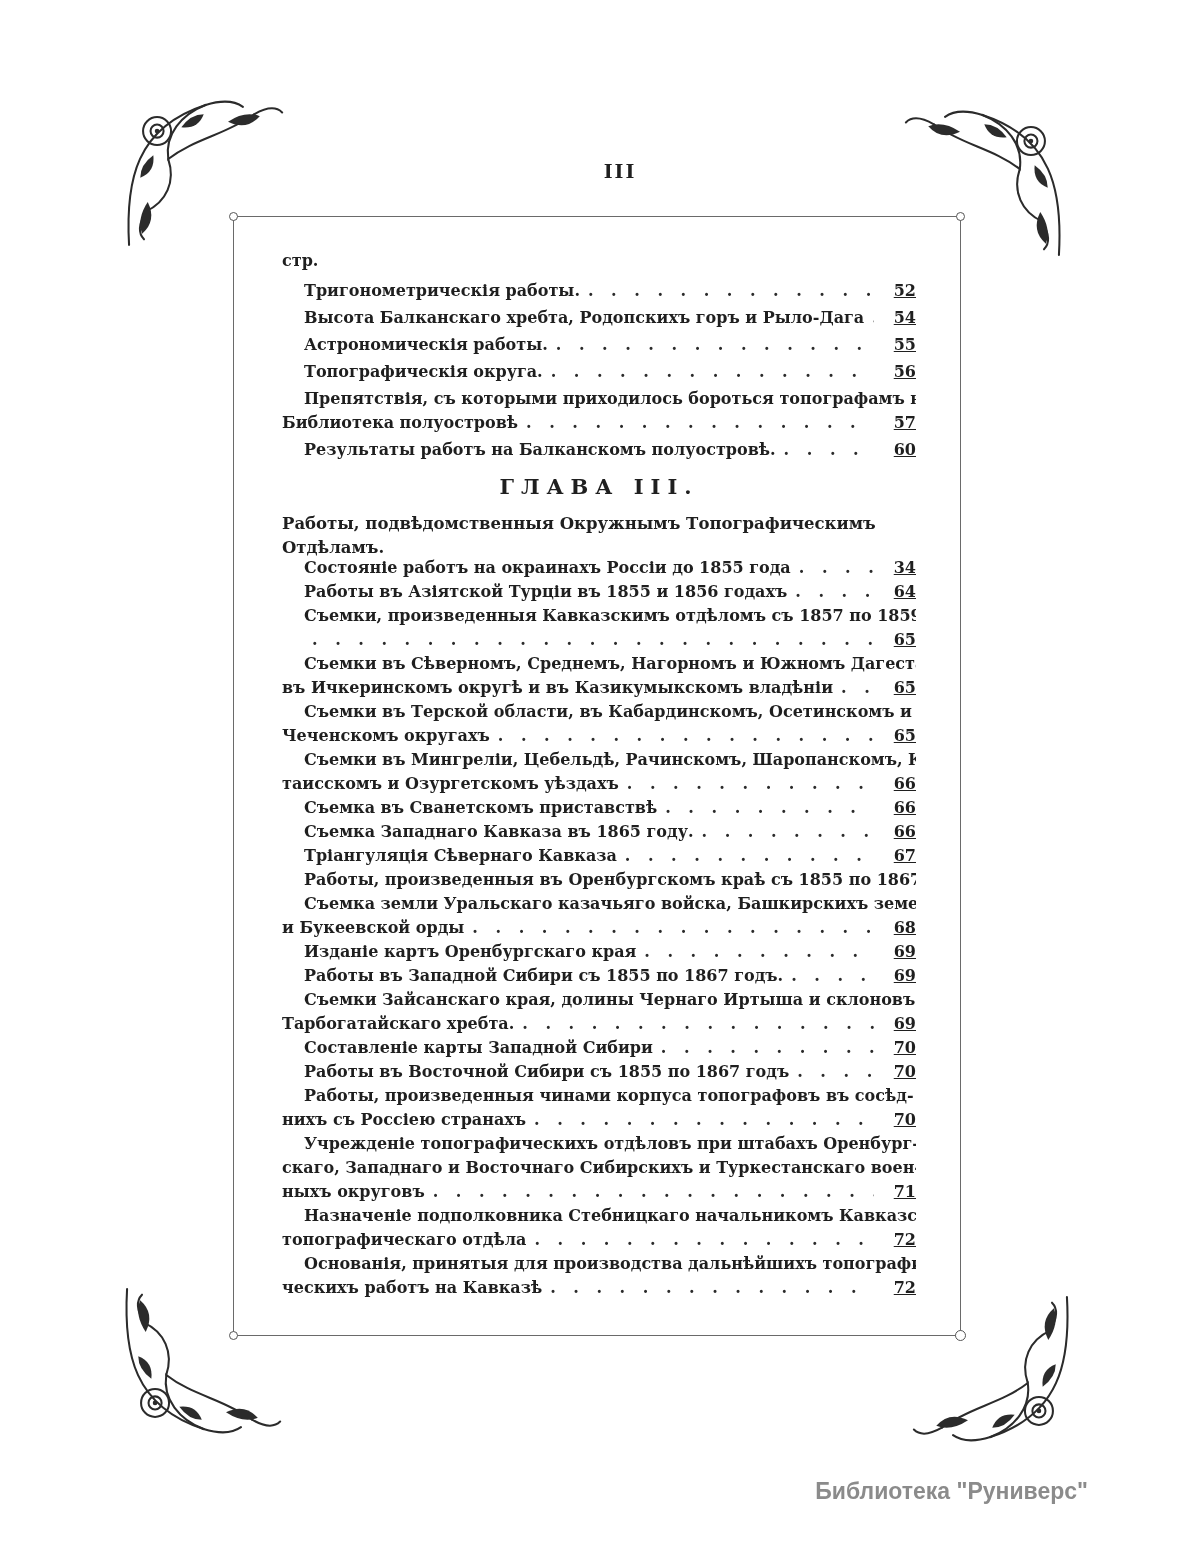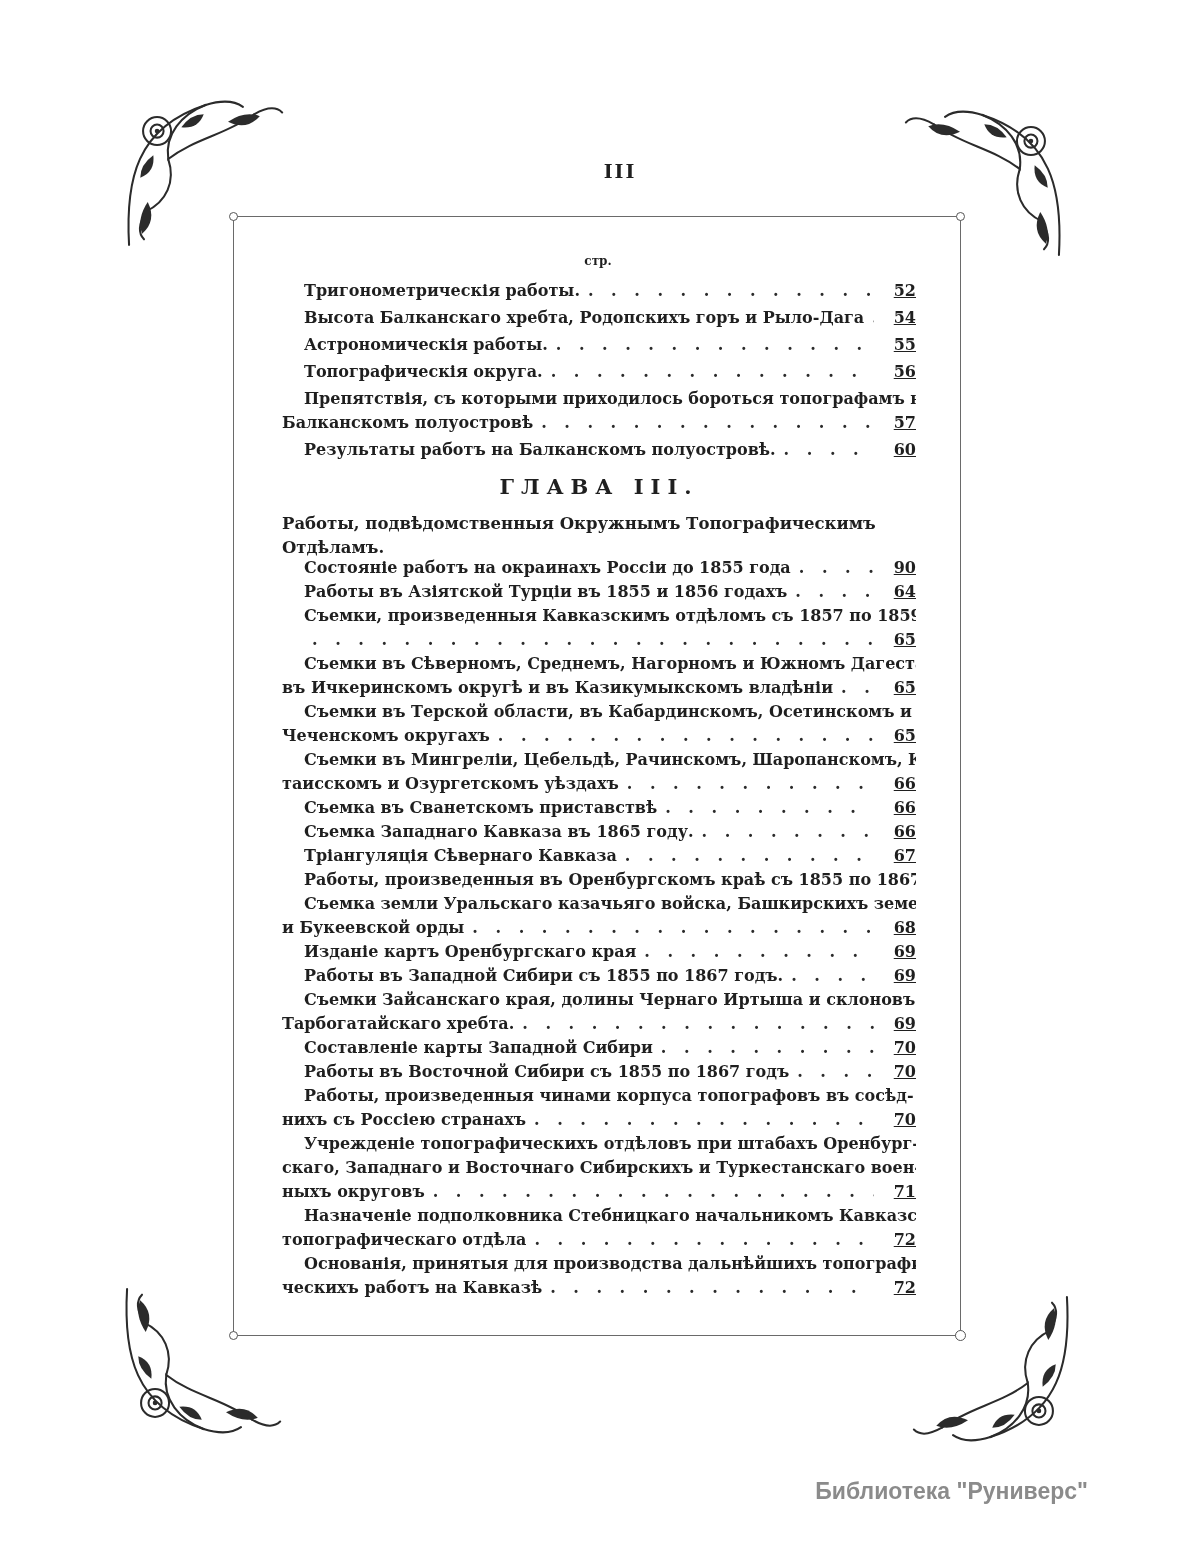--- a/index.html
+++ b/index.html
@@ -31,21 +31,21 @@
     position:absolute; width:7px; height:7px;
     border:1.3px solid #555; border-radius:50%;
     background:#fff;
   }
   .corner-dot.tl { left:-5px; top:-5px; }
   .corner-dot.tr { right:-5px; top:-5px; }
   .corner-dot.bl { left:-5px; bottom:-5px; }
   .corner-dot.br { right:-6px; bottom:-6px; width:9px; height:9px; }
 
   .str-header {
-    text-align:center; font-size:12px; font-weight:bold;
+    text-align:left; font-size:16px; font-weight:bold;
     padding-right:2px; margin-bottom:8px; height:20px; line-height:20px;
   }
 
   .toc-section { }
   .toc-entry { }
   .toc-line {
     display:flex; align-items:baseline;
     line-height:24px; font-size:16px; font-weight:bold;
     white-space:nowrap; overflow:hidden;
   }
@@ -172,21 +172,21 @@
             <span class="entry-text">Топографическія округа.</span>
             <span class="dots"></span>
             <span class="pagenum">56</span>
           </div>
         </div>
         <div class="toc-entry">
           <div class="toc-line first">
             <span class="entry-text">Препятствія, съ которыми приходилось бороться топографамъ на</span>
           </div>
           <div class="toc-line">
-            <span class="entry-text">Балканскомъ полуостровѣ</span>
+            <span class="entry-text">Библиотека полуостровѣ</span>
             <span class="dots"></span>
             <span class="pagenum">57</span>
           </div>
         </div>
         <div class="toc-entry">
           <div class="toc-line first">
             <span class="entry-text">Результаты работъ на Балканскомъ полуостровѣ.</span>
             <span class="dots"></span>
             <span class="pagenum">60</span>
           </div>
@@ -194,21 +194,21 @@
       </div>
 
     <div class="chapter-title">ГЛАВА III.</div>
     <div class="chapter-subtitle">Работы, подвѣдомственныя Окружнымъ Топографическимъ Отдѣламъ.</div>
 
     <div id="section2" class="toc-section sec2">
         <div class="toc-entry">
           <div class="toc-line first">
             <span class="entry-text">Состояніе работъ на окраинахъ Россіи до 1855 года</span>
             <span class="dots"></span>
-            <span class="pagenum">90</span>
+            <span class="pagenum">34</span>
           </div>
         </div>
         <div class="toc-entry">
           <div class="toc-line first">
             <span class="entry-text">Работы въ Азіятской Турціи въ 1855 и 1856 годахъ</span>
             <span class="dots"></span>
             <span class="pagenum">64</span>
           </div>
         </div>
         <div class="toc-entry">

